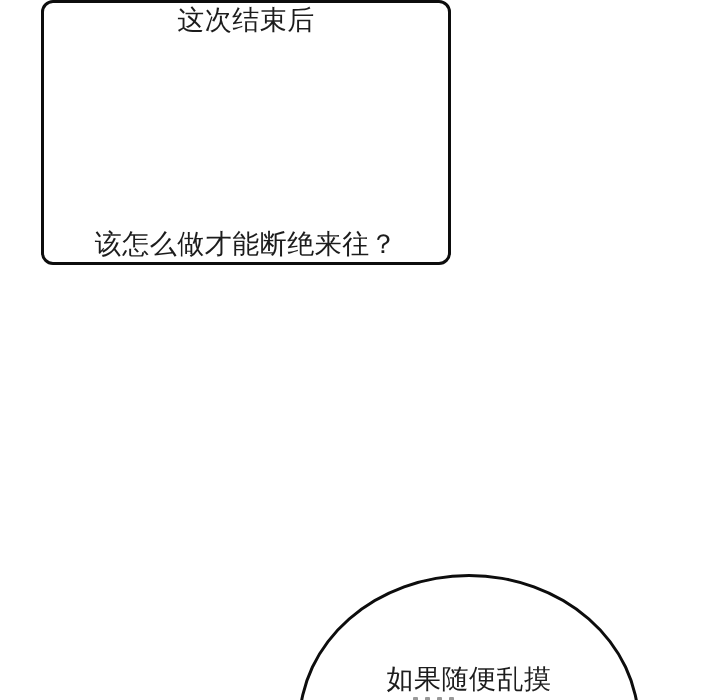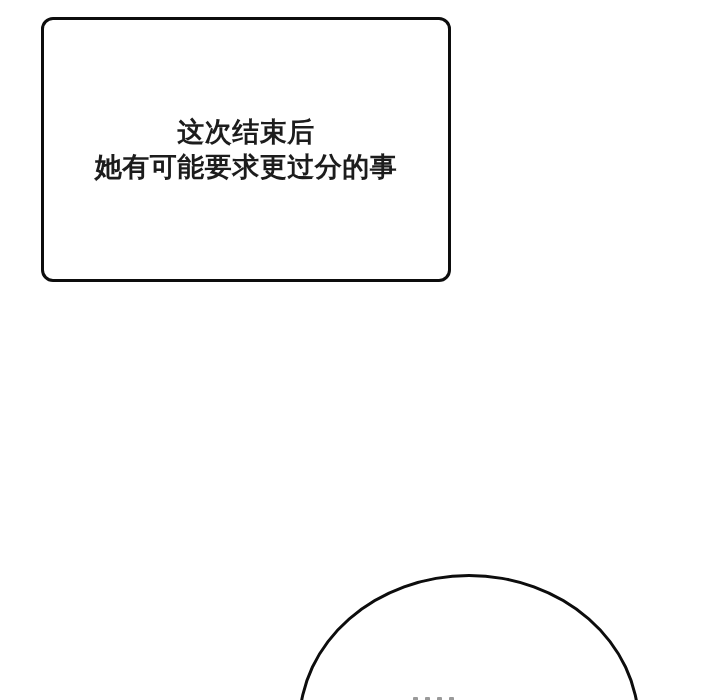--- a/index.html
+++ b/index.html
@@ -14,32 +14,31 @@
     position: relative;
     width: 720px;
     height: 700px;
     background: #ffffff;
     font-family: "Liberation Sans", sans-serif;
   }
   
   .rect-bubble {
     position: absolute;
     left: 41px;
-    top: 17px;
+    top: 0;
     width: 410px;
     height: 265px;
     box-sizing: border-box;
     border: 3px solid #0d0d0d;
     border-radius: 12px;
     background: #ffffff;
     display: flex;
     flex-direction: column;
     align-items: center;
-    justify-content: center;
-    font-weight: bold;
+    justify-content: space-between;
   }
   .bubble-line {
     font-size: 27px;
     line-height: 35px;
     color: #1c1c1c;
     letter-spacing: 0.5px;
     white-space: nowrap;
     text-align: center;
   }
   
@@ -82,24 +81,25 @@
   .clipped-strokes span:nth-child(3) { left: 24px; }
   .clipped-strokes span:nth-child(4) { left: 36px; }
 </style>
 </head>
 <body>
 
 <div class="panel">
 
   <div class="rect-bubble">
     <div class="bubble-line">这次结束后</div>
-    <div class="bubble-line">她有可能要求更过分的事</div>
+    <div class="bubble-line">该怎么做才能断绝来往？</div>
   </div>
 
   <div class="oval-bubble">
+    <div class="oval-text bubble-line">如果随便乱摸</div>
     <div class="clipped-strokes">
       <span></span>
         <span></span>
         <span></span>
         <span></span>
     </div>
   </div>
 
 </div>
 

